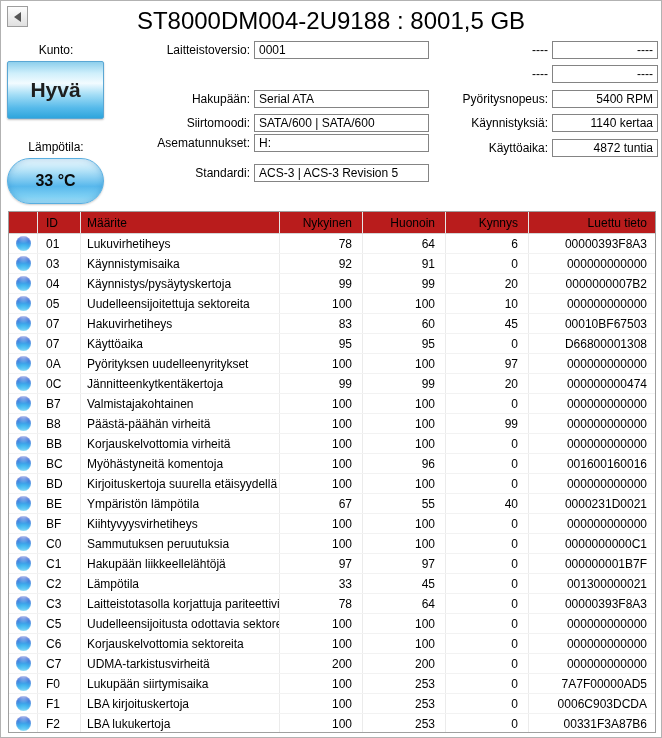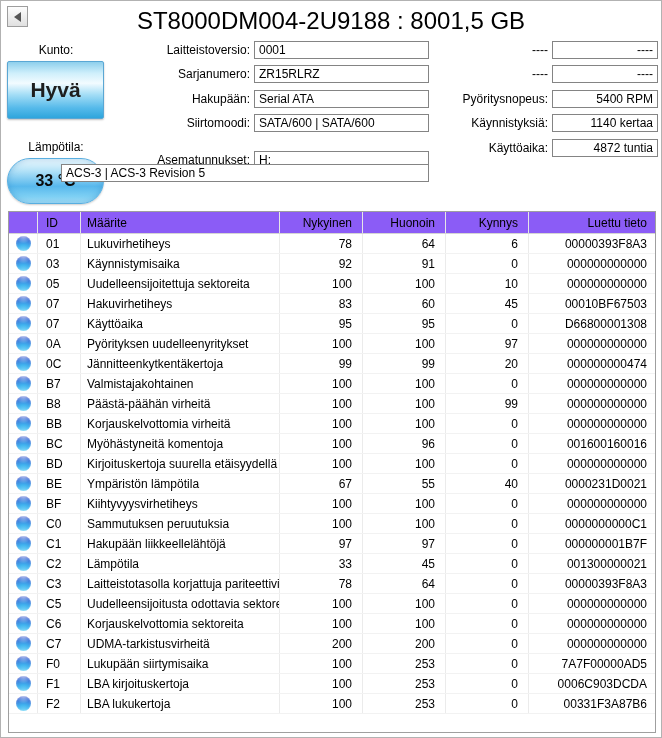--- a/index.html
+++ b/index.html
@@ -51,21 +51,21 @@
   .rgt .lbl{flex:0 0 107px;}
   .rgt .box{flex:0 0 106px;text-align:right;}
   
   .smart{
     position:absolute;left:7px;top:210px;width:648px;height:522px;box-sizing:border-box;
     border:1px solid #9f9f9f;background:#fff;overflow:hidden;
   }
   table{border-collapse:collapse;table-layout:fixed;width:100%;font-size:12px;}
   th{
     font-weight:normal;height:21px;border-bottom:1px solid #d5d5d5;border-right:1px solid #e6e6e6;
-    padding:0 8px;white-space:nowrap;overflow:hidden;background:#8b5cf6;text-align:right;
+    padding:0 8px;white-space:nowrap;overflow:hidden;background:#b91c1c;text-align:right;
   }
   td{
     height:19px;border-bottom:1px solid #f2f2f2;border-right:1px solid #ebebeb;
     padding:0 8px;white-space:nowrap;overflow:hidden;
   }
   th:last-child,td:last-child{border-right:none;}
   .c-status{width:28px;padding:0;text-align:center;}
   .c-id{width:34px;text-align:left;padding:0 0 0 8px;}
   .c-attr{text-align:left;padding:0 6px;}
   .c-num{width:72px;text-align:right;padding:0 10px 0 0;}
@@ -92,37 +92,34 @@
   <div class="small-label kunto-label">Kunto:</div>
   <div class="health-btn">Hyvä</div>
 
   <div class="small-label temp-label">Lämpötila:</div>
   <div class="temp-pill">33 °C</div>
 
   <div class="form-row mid" style="top:40px">
     <span class="lbl">Laitteistoversio:</span>
     <span class="box">0001</span>
   </div>
-  <div class="form-row mid" style="top:64px">
-    <span class="lbl">Sarjanumero:</span>
-    <span class="box">ZR15RLRZ</span>
-  </div>
   <div class="form-row mid" style="top:89px">
     <span class="lbl">Hakupään:</span>
     <span class="box">Serial ATA</span>
   </div>
   <div class="form-row mid" style="top:113px">
     <span class="lbl">Siirtomoodi:</span>
     <span class="box">SATA/600 | SATA/600</span>
   </div>
-  <div class="form-row mid" style="top:150px">
+  <div class="form-row mid" style="top:133px">
     <span class="lbl">Asematunnukset:</span>
     <span class="box">H:</span>
   </div>
   <div class="form-row mid" style="top:163px">
+    <span class="lbl">Standardi:</span>
     <span class="box">ACS-3 | ACS-3 Revision 5</span>
   </div>
 
   <div class="form-row rgt" style="top:40px">
     <span class="lbl">----</span>
     <span class="box">----</span>
   </div>
   <div class="form-row rgt" style="top:64px">
     <span class="lbl">----</span>
     <span class="box">----</span>
@@ -167,20 +164,29 @@
             <td class="c-status"><span class="orb"></span></td>
             <td class="c-id">03</td>
             <td class="c-attr">Käynnistymisaika</td>
             <td class="c-num">92</td>
             <td class="c-num">91</td>
             <td class="c-num">0</td>
             <td class="c-raw">000000000000</td>
           </tr>
           <tr>
             <td class="c-status"><span class="orb"></span></td>
+            <td class="c-id">04</td>
+            <td class="c-attr">Käynnistys/pysäytyskertoja</td>
+            <td class="c-num">99</td>
+            <td class="c-num">99</td>
+            <td class="c-num">20</td>
+            <td class="c-raw">0000000007B2</td>
+          </tr>
+          <tr>
+            <td class="c-status"><span class="orb"></span></td>
             <td class="c-id">05</td>
             <td class="c-attr">Uudelleensijoitettuja sektoreita</td>
             <td class="c-num">100</td>
             <td class="c-num">100</td>
             <td class="c-num">10</td>
             <td class="c-raw">000000000000</td>
           </tr>
           <tr>
             <td class="c-status"><span class="orb"></span></td>
             <td class="c-id">07</td>

